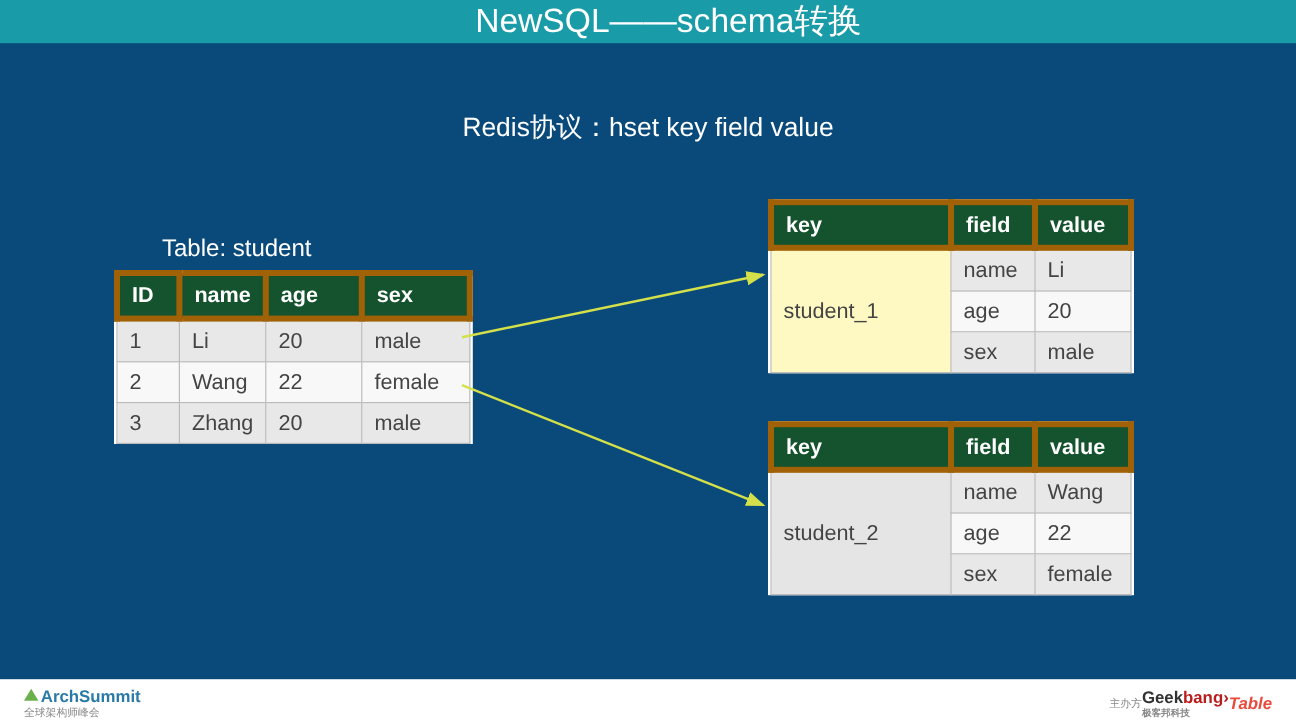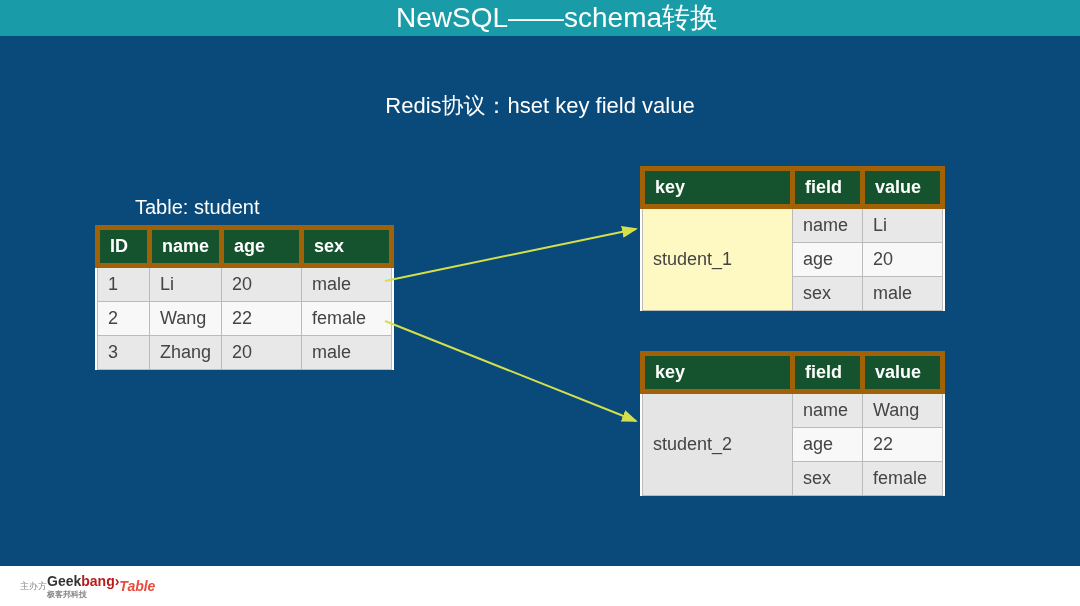--- a/index.html
+++ b/index.html
@@ -222,20 +222,26 @@
         <polygon points="0 0, 8 3, 0 6" fill="#d4e04a"></polygon>
       </marker>
     </defs>
     <line x1="385" y1="160" x2="636" y2="108" stroke="#d4e04a" stroke-width="2" marker-end="url(#arrowhead)"></line>
     <line x1="385" y1="200" x2="636" y2="300" stroke="#d4e04a" stroke-width="2" marker-end="url(#arrowhead)"></line>
   </svg>
 
 </div>
 
 <div class="footer">
+  <div class="footer-left">
+    <div>
+      <span class="logo-mountain"></span><span>ArchSummit</span>
+      <span class="sub">全球架构师峰会</span>
+    </div>
+  </div>
   <div class="footer-right">
     <span class="small">主办方</span>
     <span class="geek">
       <span class="g">Geek</span><span class="bang">bang›</span>
       <span class="sub" style="display:block;font-size:8px;color:#888;font-weight:bold">极客邦科技</span>
     </span>
     <span class="infoq">Table</span>
   </div>
 </div>
 

